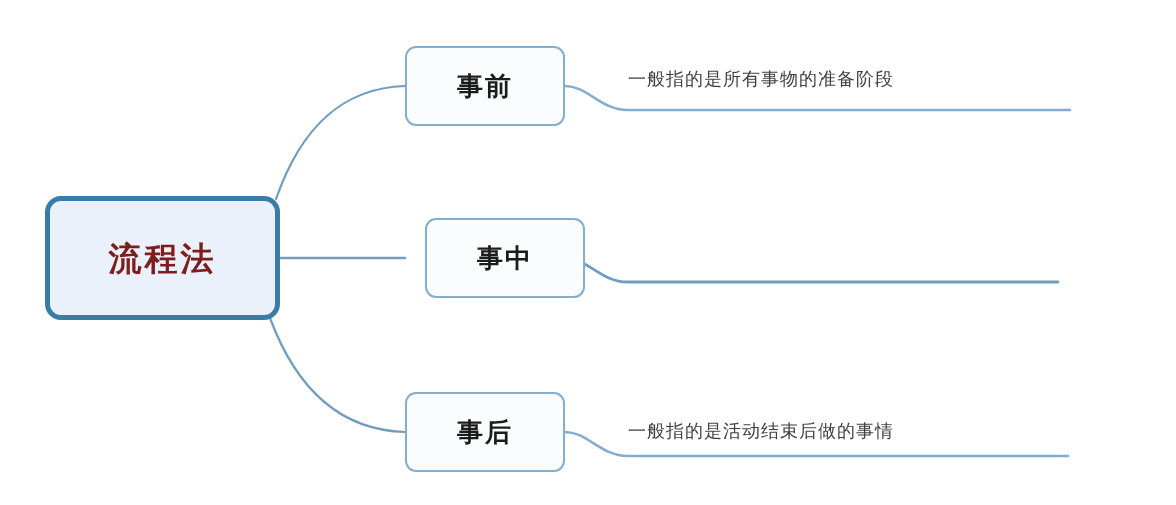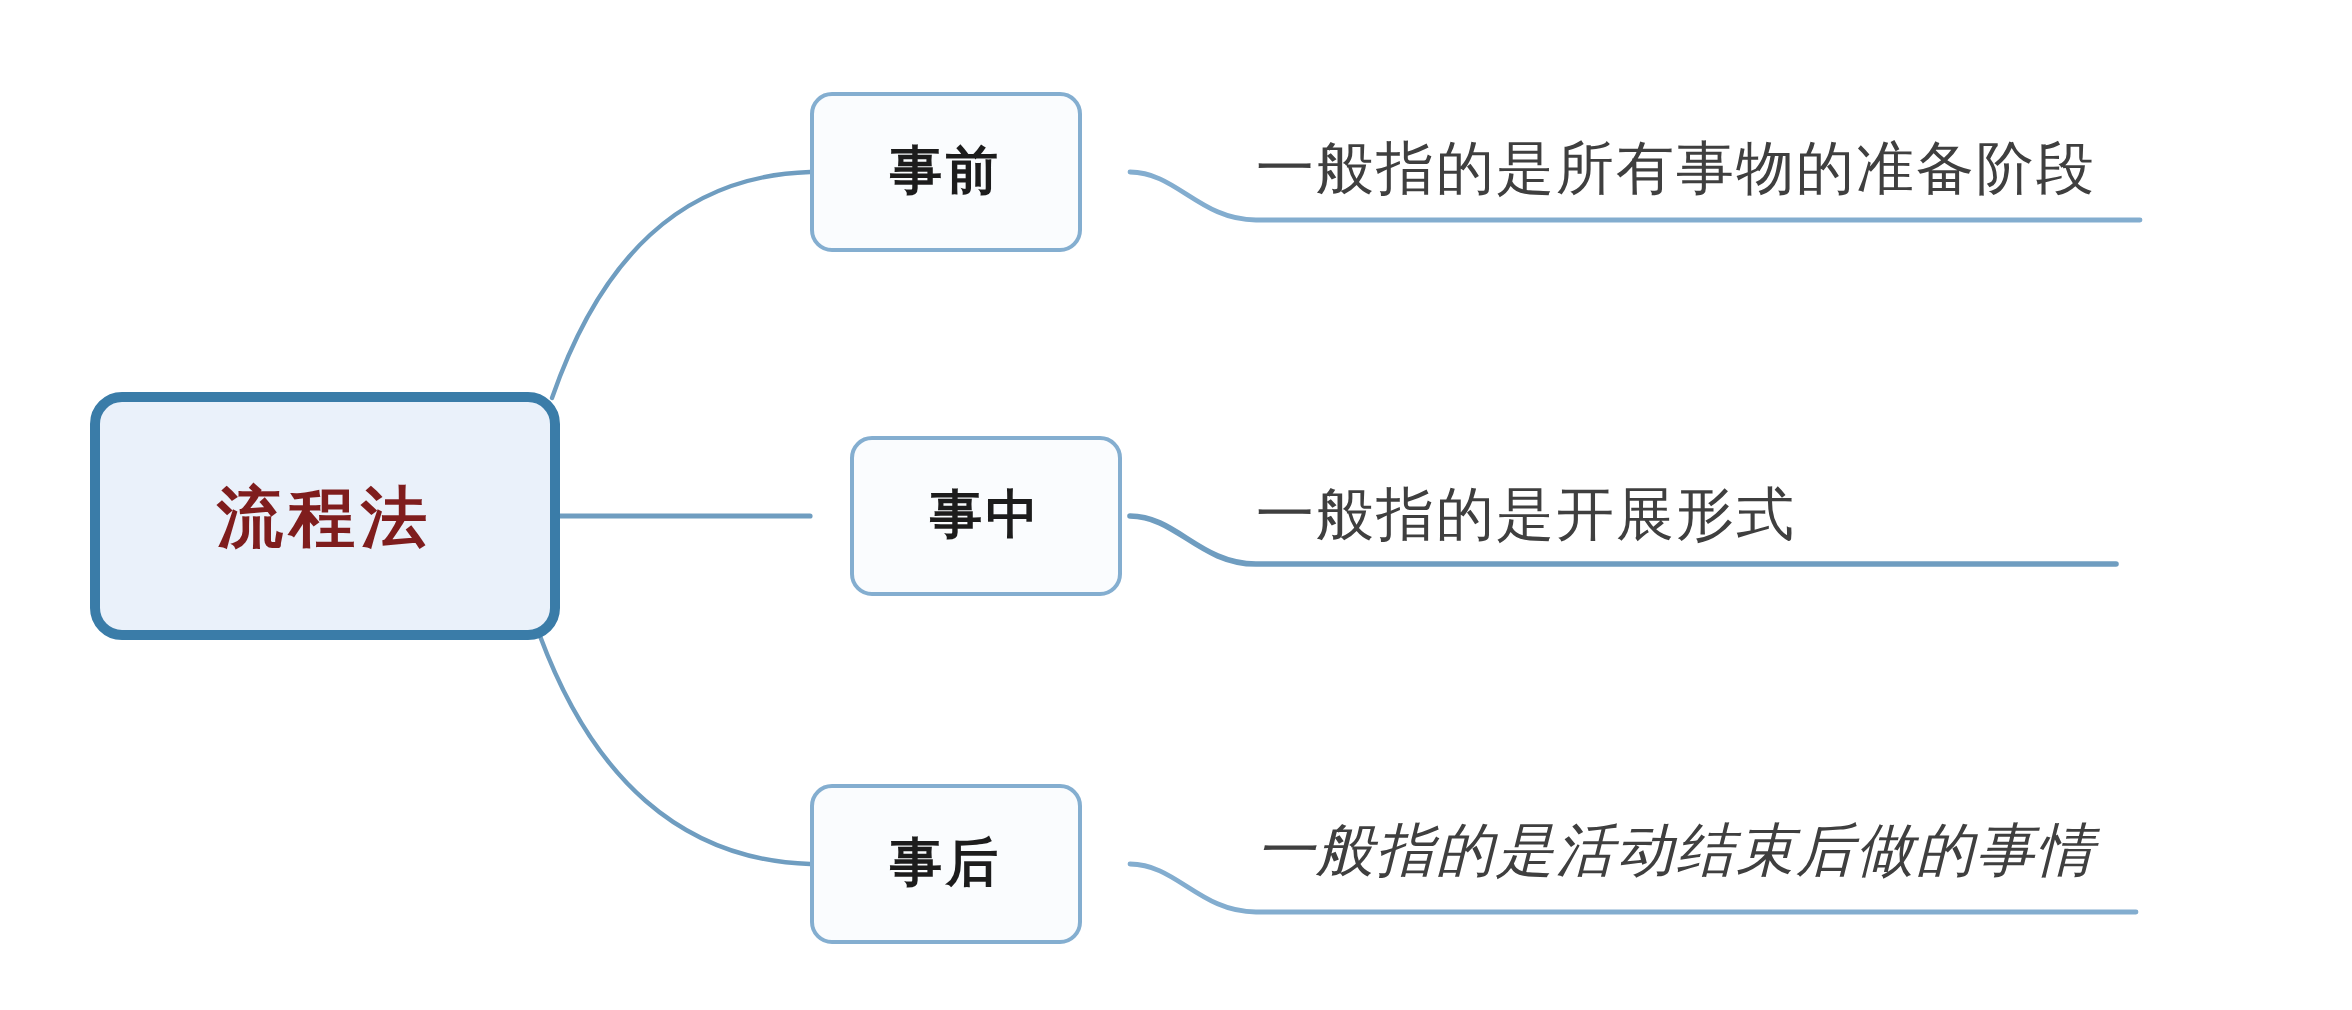--- a/index.html
+++ b/index.html
@@ -47,21 +47,21 @@
     color: #7f1d1d;
     letter-spacing: 3px;
     line-height: 1;
     white-space: nowrap;
   }
 
   
   .branch-node {
     position: absolute;
     left: 405px;
-    width: 136px;
+    width: 160px;
     height: 80px;
     box-sizing: border-box;
     border: 2px solid #84aed0;
     border-radius: 11px;
     background: #fafcfe;
     display: flex;
     align-items: center;
     justify-content: center;
     z-index: 3;
   }
@@ -74,30 +74,30 @@
     white-space: nowrap;
   }
   .branch-node.pos-0 { top: 46px; }
   .branch-node.pos-1 { top: 218px; margin-left: 20px; }
   .branch-node.pos-2 { top: 392px; }
 
   
   .leaf-text {
     position: absolute;
     left: 628px;
-    font-size: 29px;
+    font-size: 18px;
     color: #3f3f3f;
     letter-spacing: 1px;
     line-height: 1;
     white-space: nowrap;
     z-index: 2;
   }
   .leaf-text.pos-0 { top: 70px; }
   .leaf-text.pos-1 { top: 243px; }
-  .leaf-text.pos-2 { top: 411px; font-style: italic; }
+  .leaf-text.pos-2 { top: 422px; }
 </style>
 </head>
 <body>
 
 <div id="mindmap-canvas">
 
   <svg id="connector-layer" viewBox="0 0 1176 505" width="1176" height="505" xmlns="http://www.w3.org/2000/svg">
 
     <path d="M 276 199 C 300 130 340 88 405 86" fill="none" stroke="#6f9dc0" stroke-width="2.2" stroke-linecap="round"></path>
 
@@ -120,16 +120,15 @@
     <span class="branch-label">事前</span>
   </div>
   <div class="branch-node pos-1">
     <span class="branch-label">事中</span>
   </div>
   <div class="branch-node pos-2">
     <span class="branch-label">事后</span>
   </div>
 
   <div class="leaf-text pos-0">一般指的是所有事物的准备阶段</div>
-  <div class="leaf-text pos-1">一般指的是开展形式</div>
   <div class="leaf-text pos-2">一般指的是活动结束后做的事情</div>
 
 </div>
 
 </body></html>

